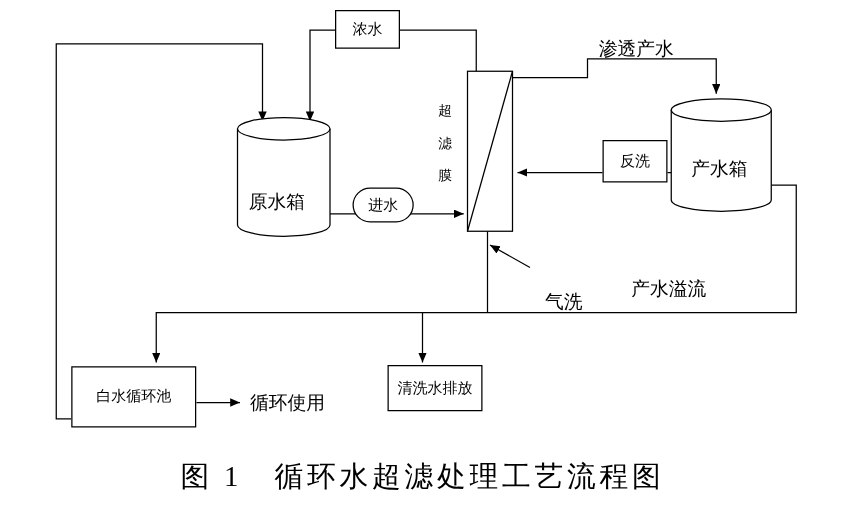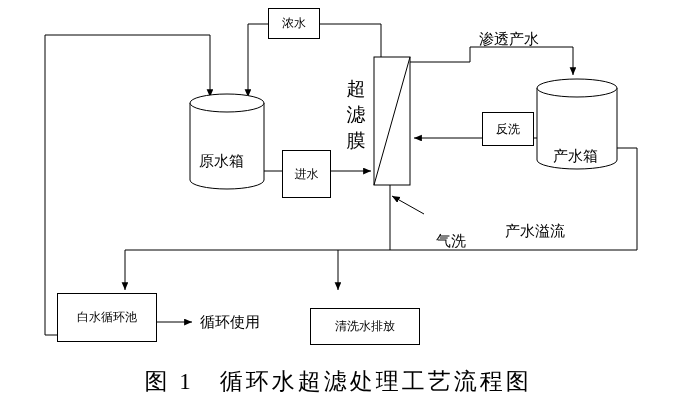--- a/index.html
+++ b/index.html
@@ -10,21 +10,21 @@
   }
   #lines { position:absolute; left:0; top:0; width:676px; height:416px; }
   .box {
     position:absolute; border:1px solid #000; background:#fff;
     display:flex; align-items:center; justify-content:center;
     font-size:12px; white-space:nowrap; box-sizing:border-box;
   }
   .lbl { position:absolute; font-size:15px; white-space:nowrap; }
   .tanklbl { position:absolute; font-size:15px; white-space:nowrap; }
   .vtext {
-    position:absolute; width:20px; font-size:19px; line-height:26px;
+    position:absolute; width:20px; font-size:11px; line-height:26px;
     word-break:break-all; text-align:center;
   }
   .caption {
     position:absolute; left:0; right:0; top:366px; text-align:center;
     font-size:23px; letter-spacing:3px;
   }
 </style>
 </head>
 <body>
 
@@ -71,37 +71,37 @@
     </g>
 
     <g stroke="#000" stroke-width="1">
       <rect x="374" y="57" width="36" height="128" fill="#fff"></rect>
       <path d="M374,185 L410,57" fill="none"></path>
     </g>
   </svg>
 
   <div class="box" style="left:268px; top:8px; width:52px; height:31px;">浓水</div>
 
-  <div class="box" style="left:282px; top:150px; width:49px; height:48px;">进水</div>
+  <div class="box" style="left:282px; top:150px; width:49px; height:28px;border-radius:15px;">进水</div>
 
   <div class="box" style="left:482px; top:112px; width:52px; height:34px;font-family:Liberation Serif, serif;">反洗</div>
 
-  <div class="box" style="left:310px; top:292px; width:110px; height:37px;margin-top:16px;">清洗水排放</div>
+  <div class="box" style="left:310px; top:292px; width:76px; height:37px;">清洗水排放</div>
 
   <div class="box" style="left:57px; top:293px; width:100px; height:49px;">白水循环池</div>
 
   <div class="lbl" style="left:479px; top:30px;">渗透产水</div>
 
   <div class="lbl" style="left:436px; top:204px;margin-top:28px;">气洗</div>
 
   <div class="lbl" style="left:200px; top:313px;">循环使用</div>
 
   <div class="lbl" style="left:505px; top:222px;">产水溢流</div>
 
   <div class="tanklbl" style="left:199px; top:152px;">原水箱</div>
 
-  <div class="tanklbl" style="left:553px; top:126px;margin-top:21px;">产水箱</div>
+  <div class="tanklbl" style="left:553px; top:126px;">产水箱</div>
 
   <div class="vtext" style="left:346px; top:76px;">超滤膜</div>
 
   <div class="caption">图 1　循环水超滤处理工艺流程图</div>
 
 </div>
 
 </body></html>

